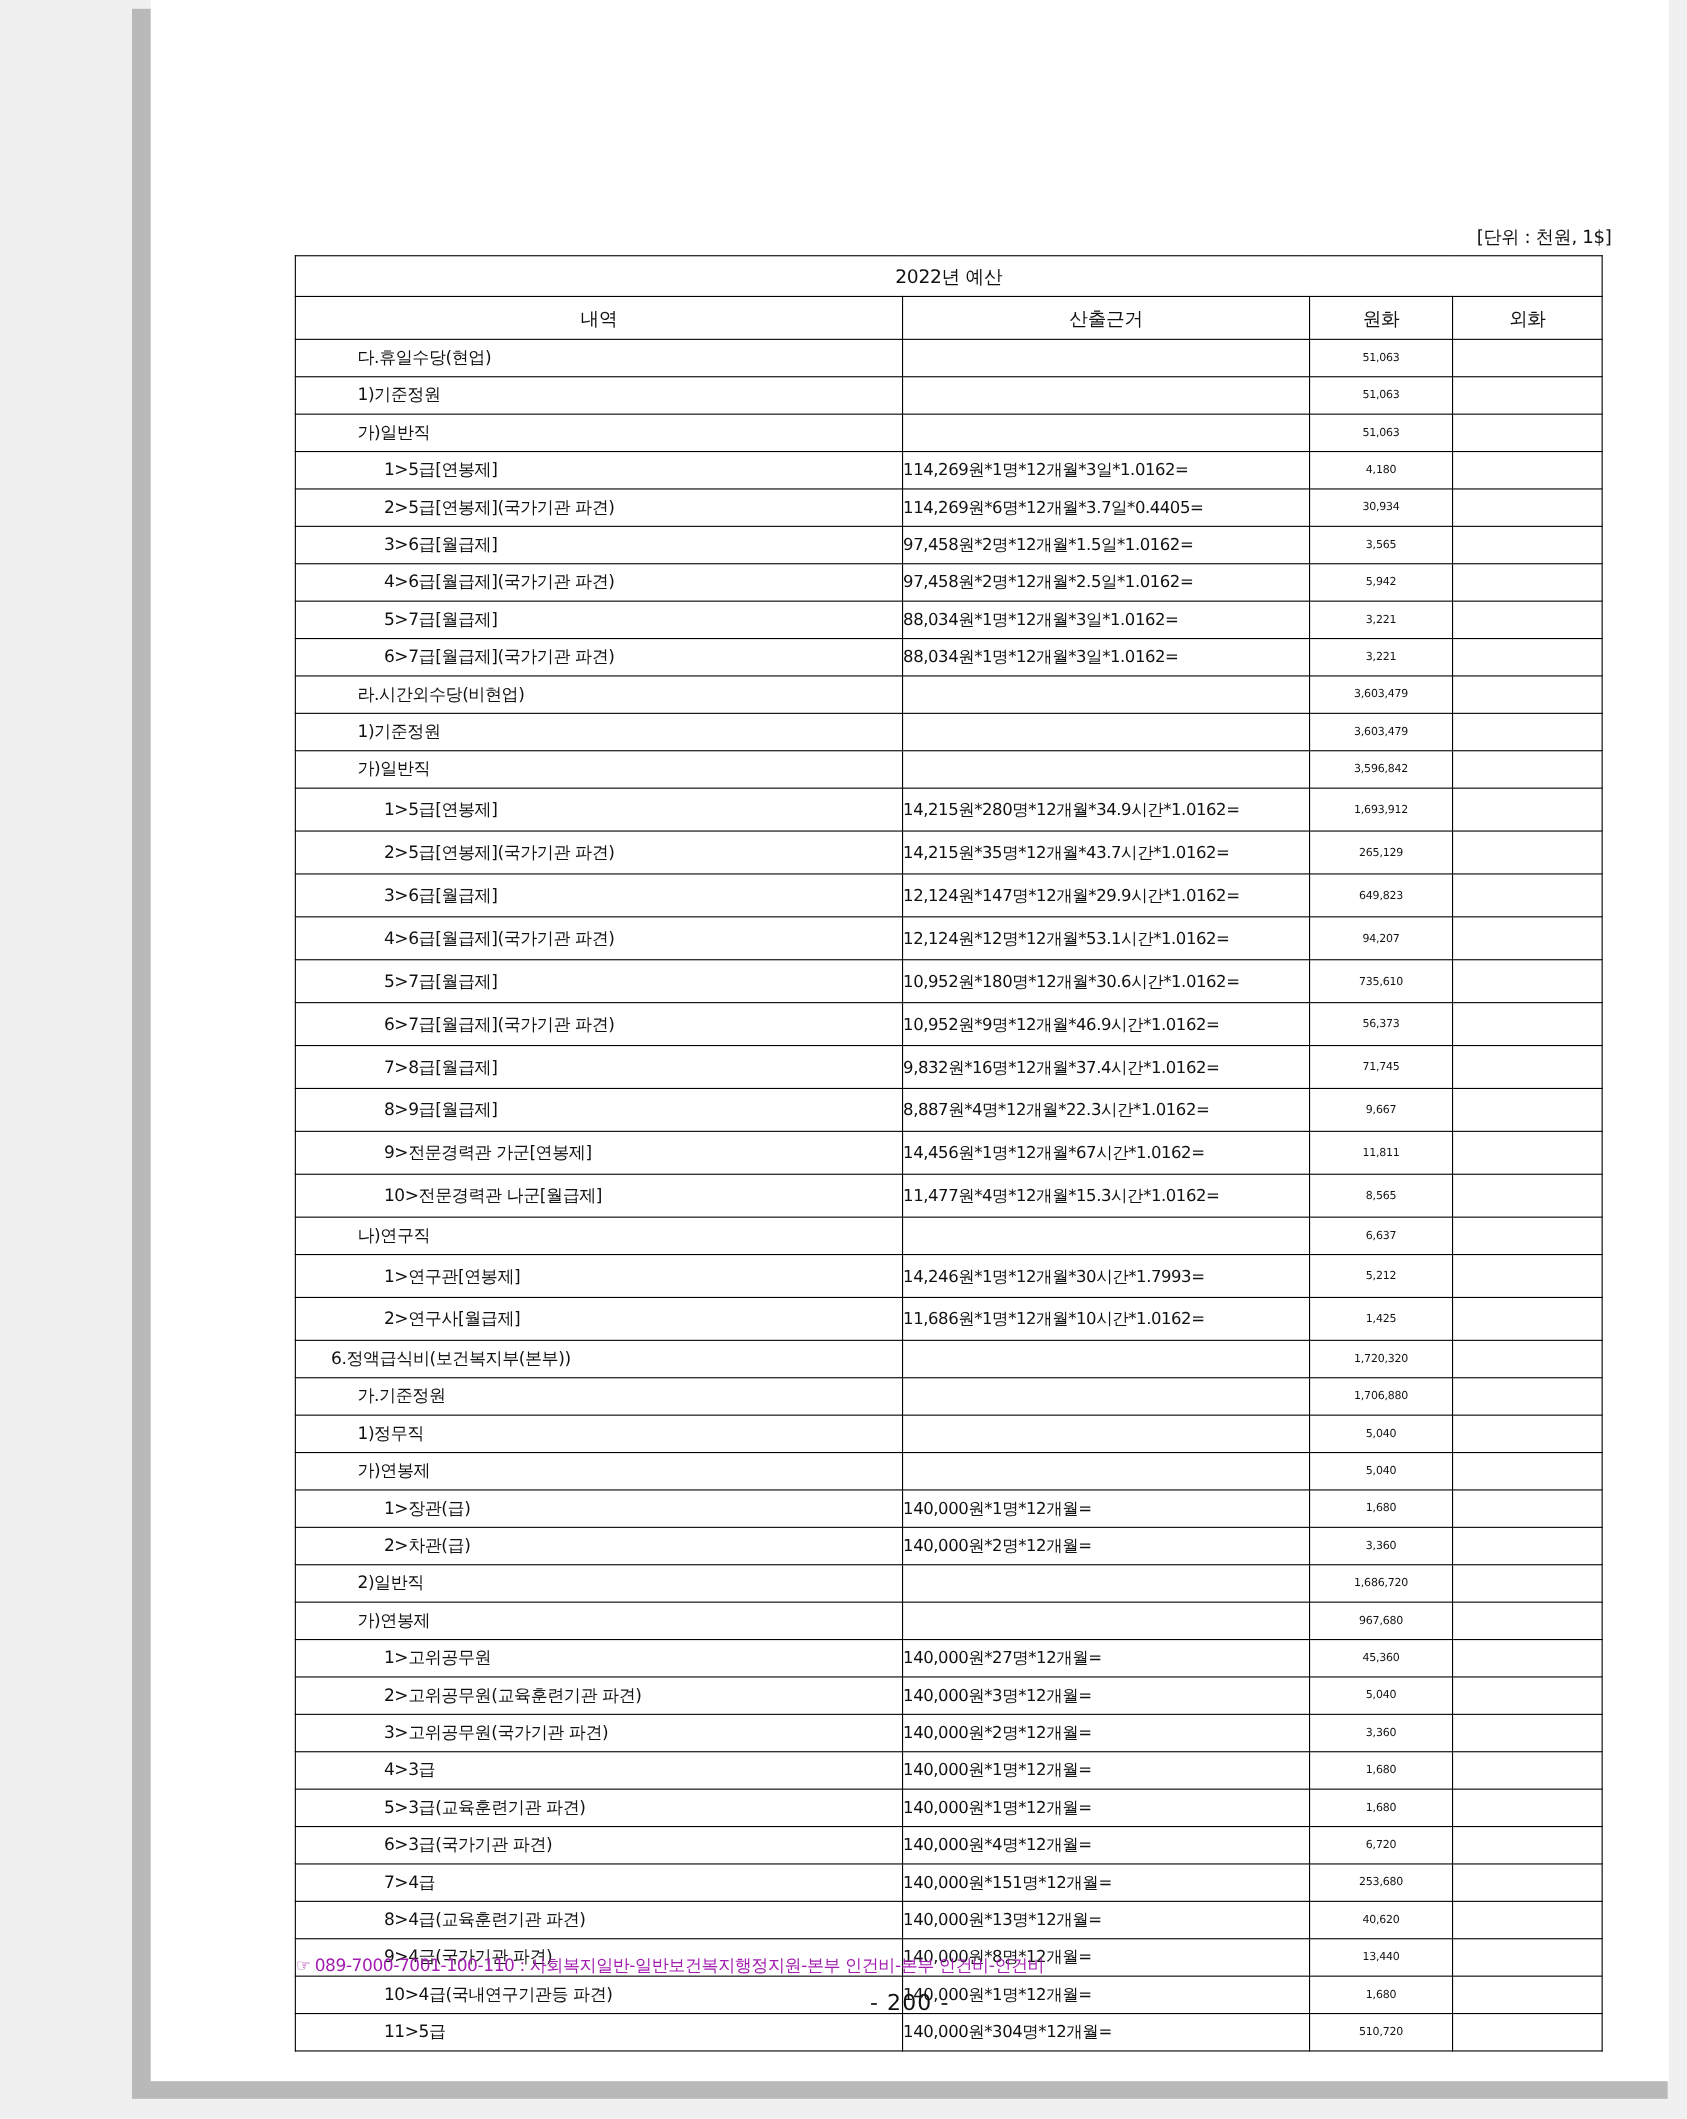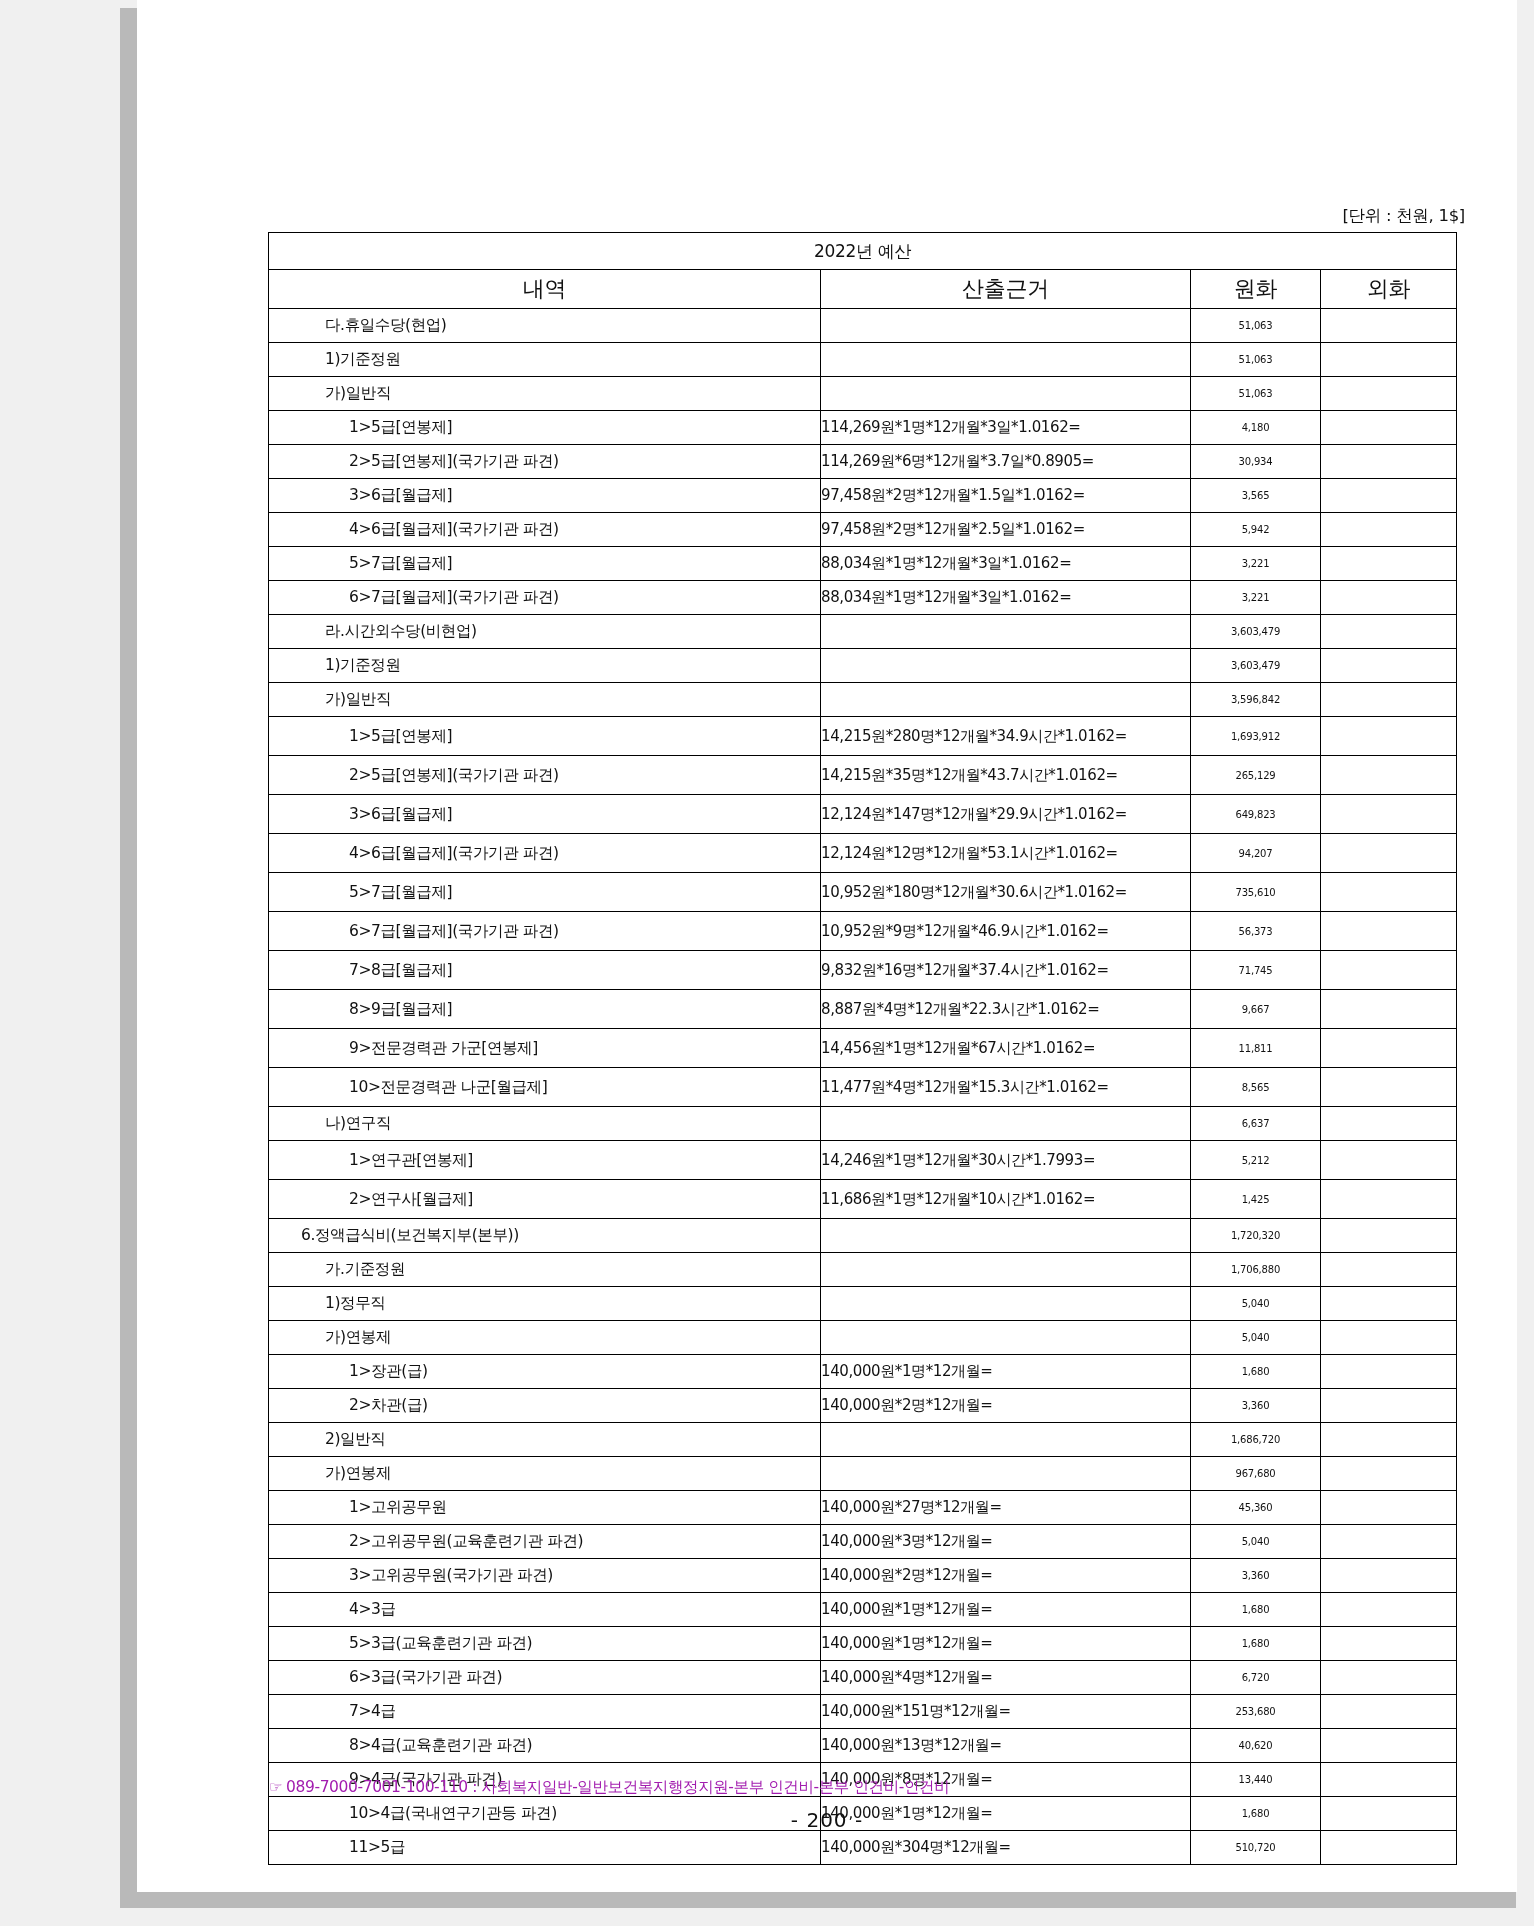--- a/index.html
+++ b/index.html
@@ -57,21 +57,21 @@
   }
   .hdr-top {
     text-align: center;
     height: 36px;
     font-size: 17px;
     letter-spacing: -0.3px;
   }
   .hdr-col {
     text-align: center;
     height: 38px;
-    font-size: 22px;
+    font-size: 17px;
     letter-spacing: -0.3px;
   }
   .c-desc { width: 552px; }
   .c-basis { width: 370px; }
   .c-won  { width: 130px; }
   .c-fx   { width: 136px; }
 
   .row td { height: 33px; }
   .row.tall td { height: 38px; }
 
@@ -163,21 +163,21 @@
           <td class="fx"></td>
         </tr>
         <tr class="row">
           <td class="desc" style="padding-left: 80px;">1&gt;5급[연봉제]</td>
           <td class="basis">114,269원*1명*12개월*3일*1.0162=</td>
           <td class="won">4,180</td>
           <td class="fx"></td>
         </tr>
         <tr class="row">
           <td class="desc" style="padding-left: 80px;">2&gt;5급[연봉제](국가기관 파견)</td>
-          <td class="basis">114,269원*6명*12개월*3.7일*0.8905=</td>
+          <td class="basis">114,269원*6명*12개월*3.7일*0.4405=</td>
           <td class="won">30,934</td>
           <td class="fx"></td>
         </tr>
         <tr class="row">
           <td class="desc" style="padding-left: 80px;">3&gt;6급[월급제]</td>
           <td class="basis">97,458원*2명*12개월*1.5일*1.0162=</td>
           <td class="won">3,565</td>
           <td class="fx"></td>
         </tr>
         <tr class="row">

